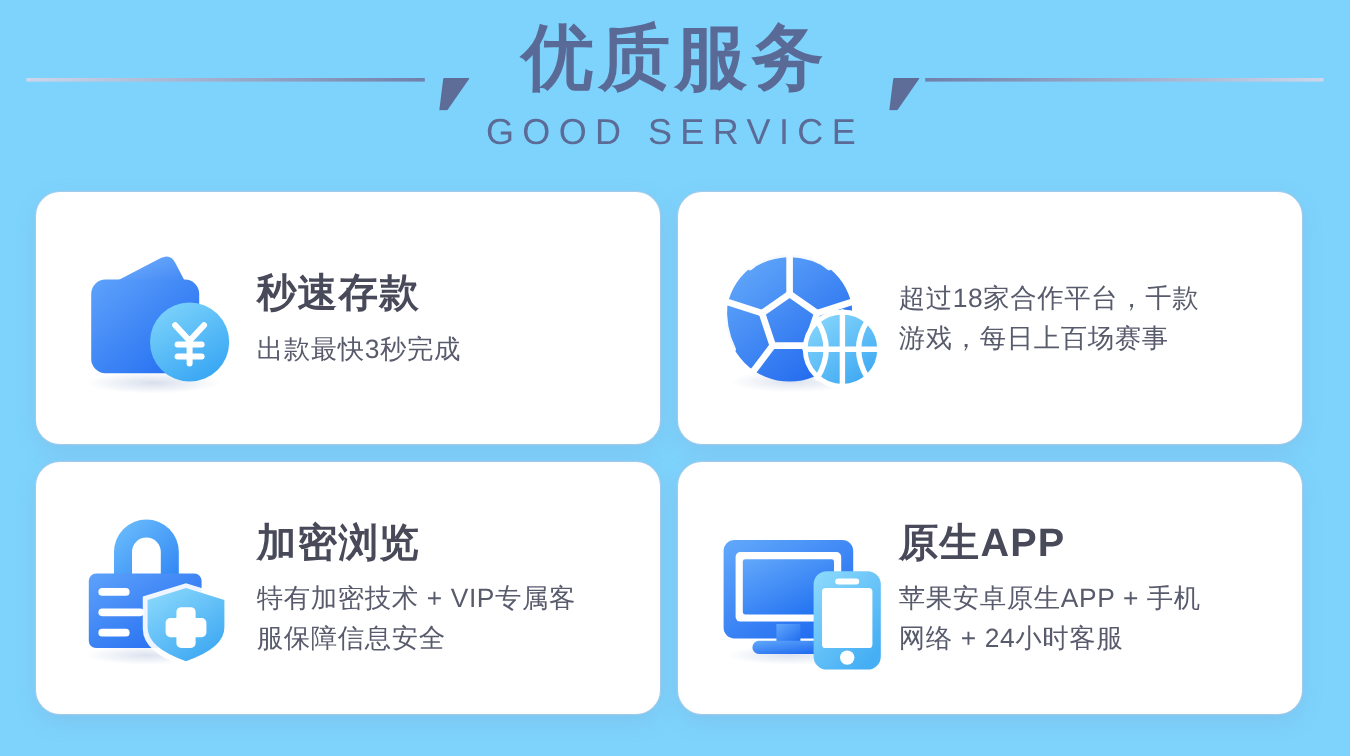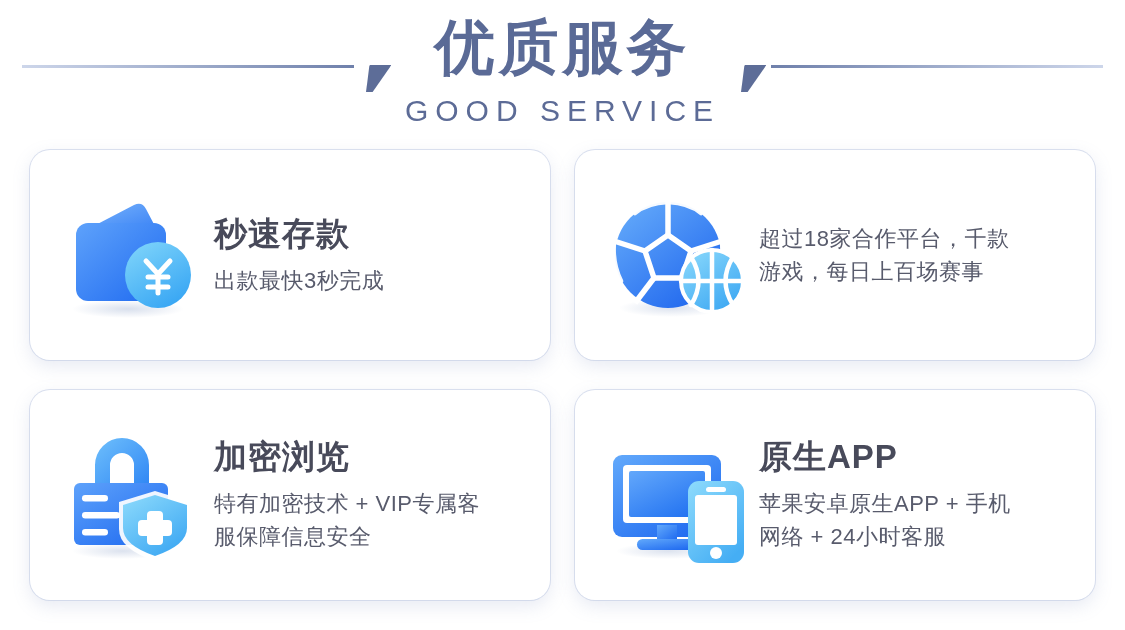--- a/index.html
+++ b/index.html
@@ -12,21 +12,21 @@
     width: 1125px;
     height: 630px;
     overflow: hidden;
     font-family: "Liberation Sans", "DejaVu Sans", sans-serif;
     -webkit-font-smoothing: antialiased;
   }
   .page {
     position: relative;
     width: 1125px;
     height: 630px;
-    background: #ffffff;
+    background: #7dd3fc;
   }
 
   
   .header {
     position: absolute;
     left: 0;
     top: 0;
     width: 1125px;
     height: 140px;
   }
@@ -90,28 +90,29 @@
     font-weight: normal;
     letter-spacing: 7px;
     color: #5c6b96;
     line-height: 36px;
   }
 
   
   .grid {
     position: absolute;
     left: 30px;
-    top: 150px;
+    top: 160px;
     width: 1065px;
     height: 450px;
     display: grid;
     grid-template-columns: 520px 520px;
     grid-template-rows: 210px 210px;
     column-gap: 25px;
     row-gap: 30px;
+    gap: 15px;
   }
   .card {
     position: relative;
     background: #ffffff;
     border-radius: 20px;
     box-shadow: 0 0 0 1px rgba(190, 200, 225, 0.55),
                 0 6px 18px rgba(120, 140, 190, 0.18);
     display: flex;
     align-items: center;
     padding-left: 30px;

